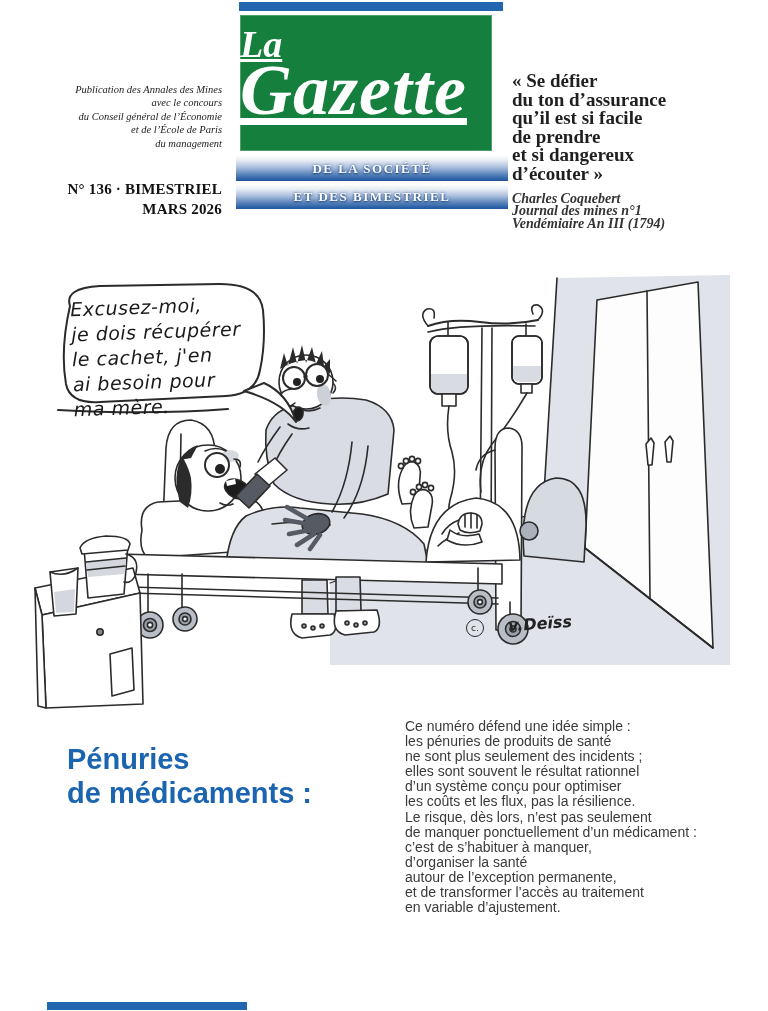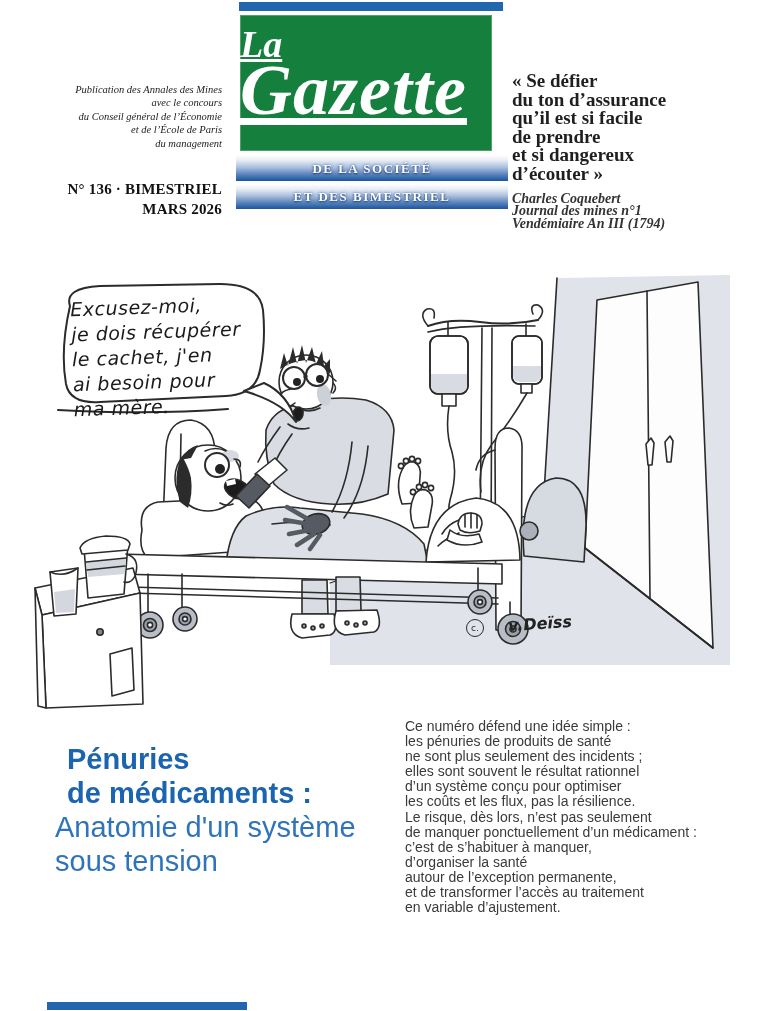--- a/index.html
+++ b/index.html
@@ -243,22 +243,20 @@
 le cachet, j'en
 ai besoin pour
 ma mère.</div>
     <div class="cmark">c.</div>
     <div class="signature">v.Deïss</div>
   </div>
 
   <div class="title-block">
     <div class="title-bold pre">Pénuries
 de médicaments :</div>
-    <div class="title-light pre">Anatomie d'un système
-sous tension</div>
   </div>
 
   <div class="intro pre">Ce numéro défend une idée simple :
 les pénuries de produits de santé
 ne sont plus seulement des incidents ;
 elles sont souvent le résultat rationnel
 d’un système conçu pour optimiser
 les coûts et les flux, pas la résilience.
 Le risque, dès lors, n’est pas seulement
 de manquer ponctuellement d’un médicament :

